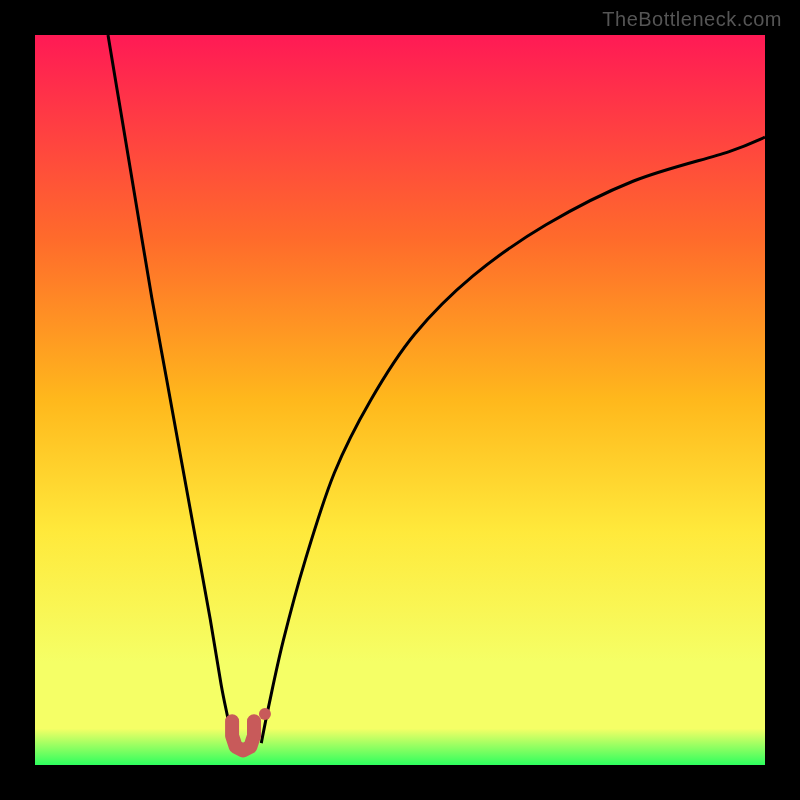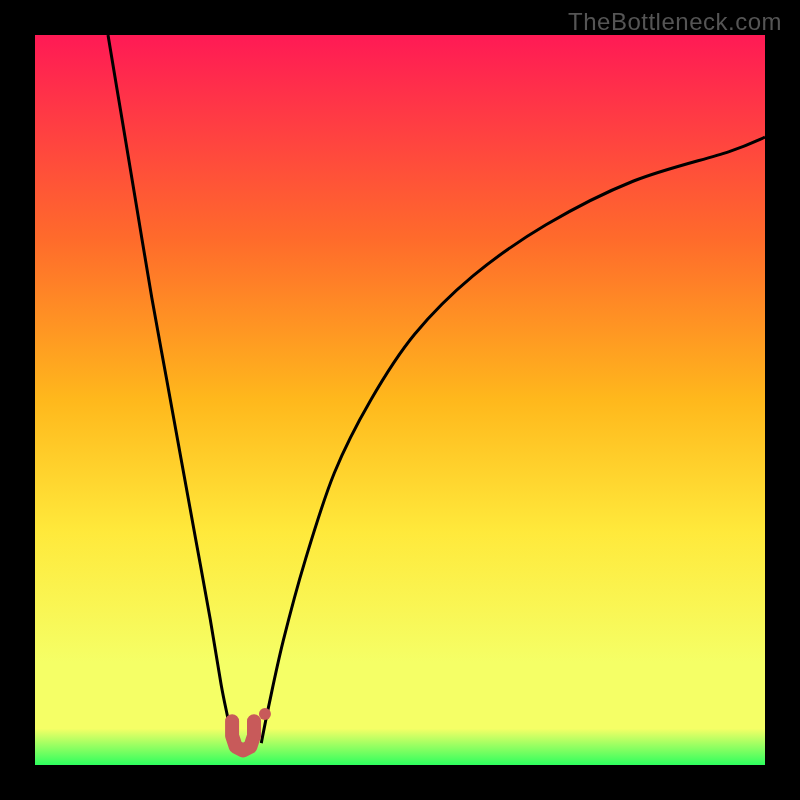--- a/index.html
+++ b/index.html
@@ -1,18 +1,18 @@
 <!DOCTYPE html>
 <html><head>
   <meta charset="utf-8">
   <style>
     * { margin: 0; padding: 0; box-sizing: border-box; }
     body { width: 800px; height: 800px; overflow: hidden; font-family: Arial, sans-serif; }
     .container { width: 800px; height: 800px; position: relative; background: #000; }
-    .watermark { position: absolute; top: 8px; right: 18px; color: #555; font-size: 24px; font-weight: 500; z-index: 10; letter-spacing: 0.5px; }
+    .watermark { position: absolute; top: 8px; right: 18px; color: #555; font-size: 20px; font-weight: 500; z-index: 10; letter-spacing: 0.5px; }
     .plot-area { position: absolute; top: 35px; left: 35px; width: 730px; height: 730px; }
     svg { display: block; }
   </style>
 </head>
 <body>
 
 <div class="container">
   <div class="watermark">TheBottleneck.com</div>
   <div class="plot-area">
     <svg id="chart-svg" width="730" height="730" viewBox="0 0 730 730">

